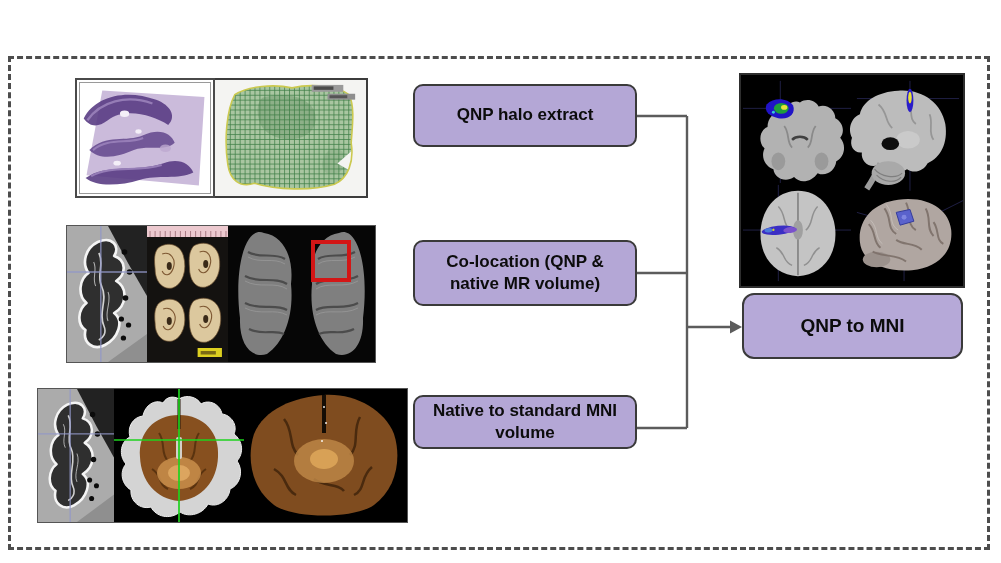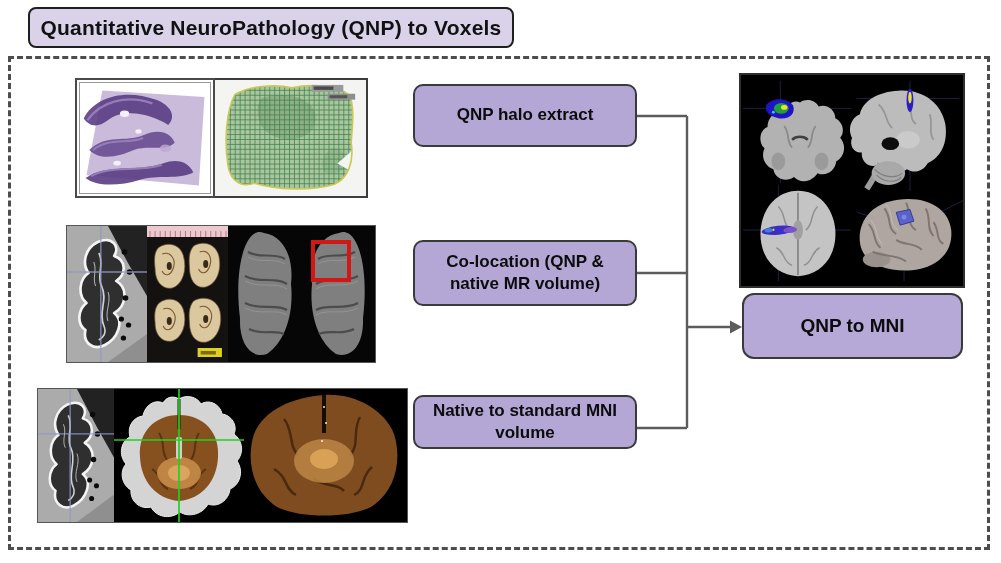--- a/index.html
+++ b/index.html
@@ -32,23 +32,20 @@
   .connectors{position:absolute;left:0;top:0;pointer-events:none;}
   .rpanel{position:absolute;left:739px;top:73px;width:226px;height:215px;border:2px solid #2e2e2e;
           box-sizing:border-box;background:#000;}
   .rpanel svg{width:100%;height:100%;display:block;}
 </style>
 </head>
 <body>
 
 <div class="canvas">
 
-  <div class="title-box">
-    <span>Quantitative NeuroPathology (QNP) to Voxels</span>
-  </div>
 
   <div class="frame"></div>
 
   <svg width="0" height="0" style="position:absolute" aria-hidden="true">
     <defs>
       <g id="slab-art">
         <rect x="0" y="0" width="78" height="136" fill="#ababab"></rect>
         <polygon points="40,0 78,0 78,70 60,38" fill="#222222"></polygon>
         <polygon points="78,108 78,136 40,136" fill="#8f8f8f"></polygon>
         <path d="M30,16 C44,10 52,20 46,30 C58,34 58,48 48,55 C60,62 58,80 46,87 C56,95 50,112 37,119 C26,125 15,117 18,104 C9,98 11,83 19,77 C10,69 12,53 21,47 C14,37 18,22 30,16 Z" fill="#2f2f2f" stroke="#f4f4f4" stroke-width="2.6" stroke-linejoin="round"></path>

